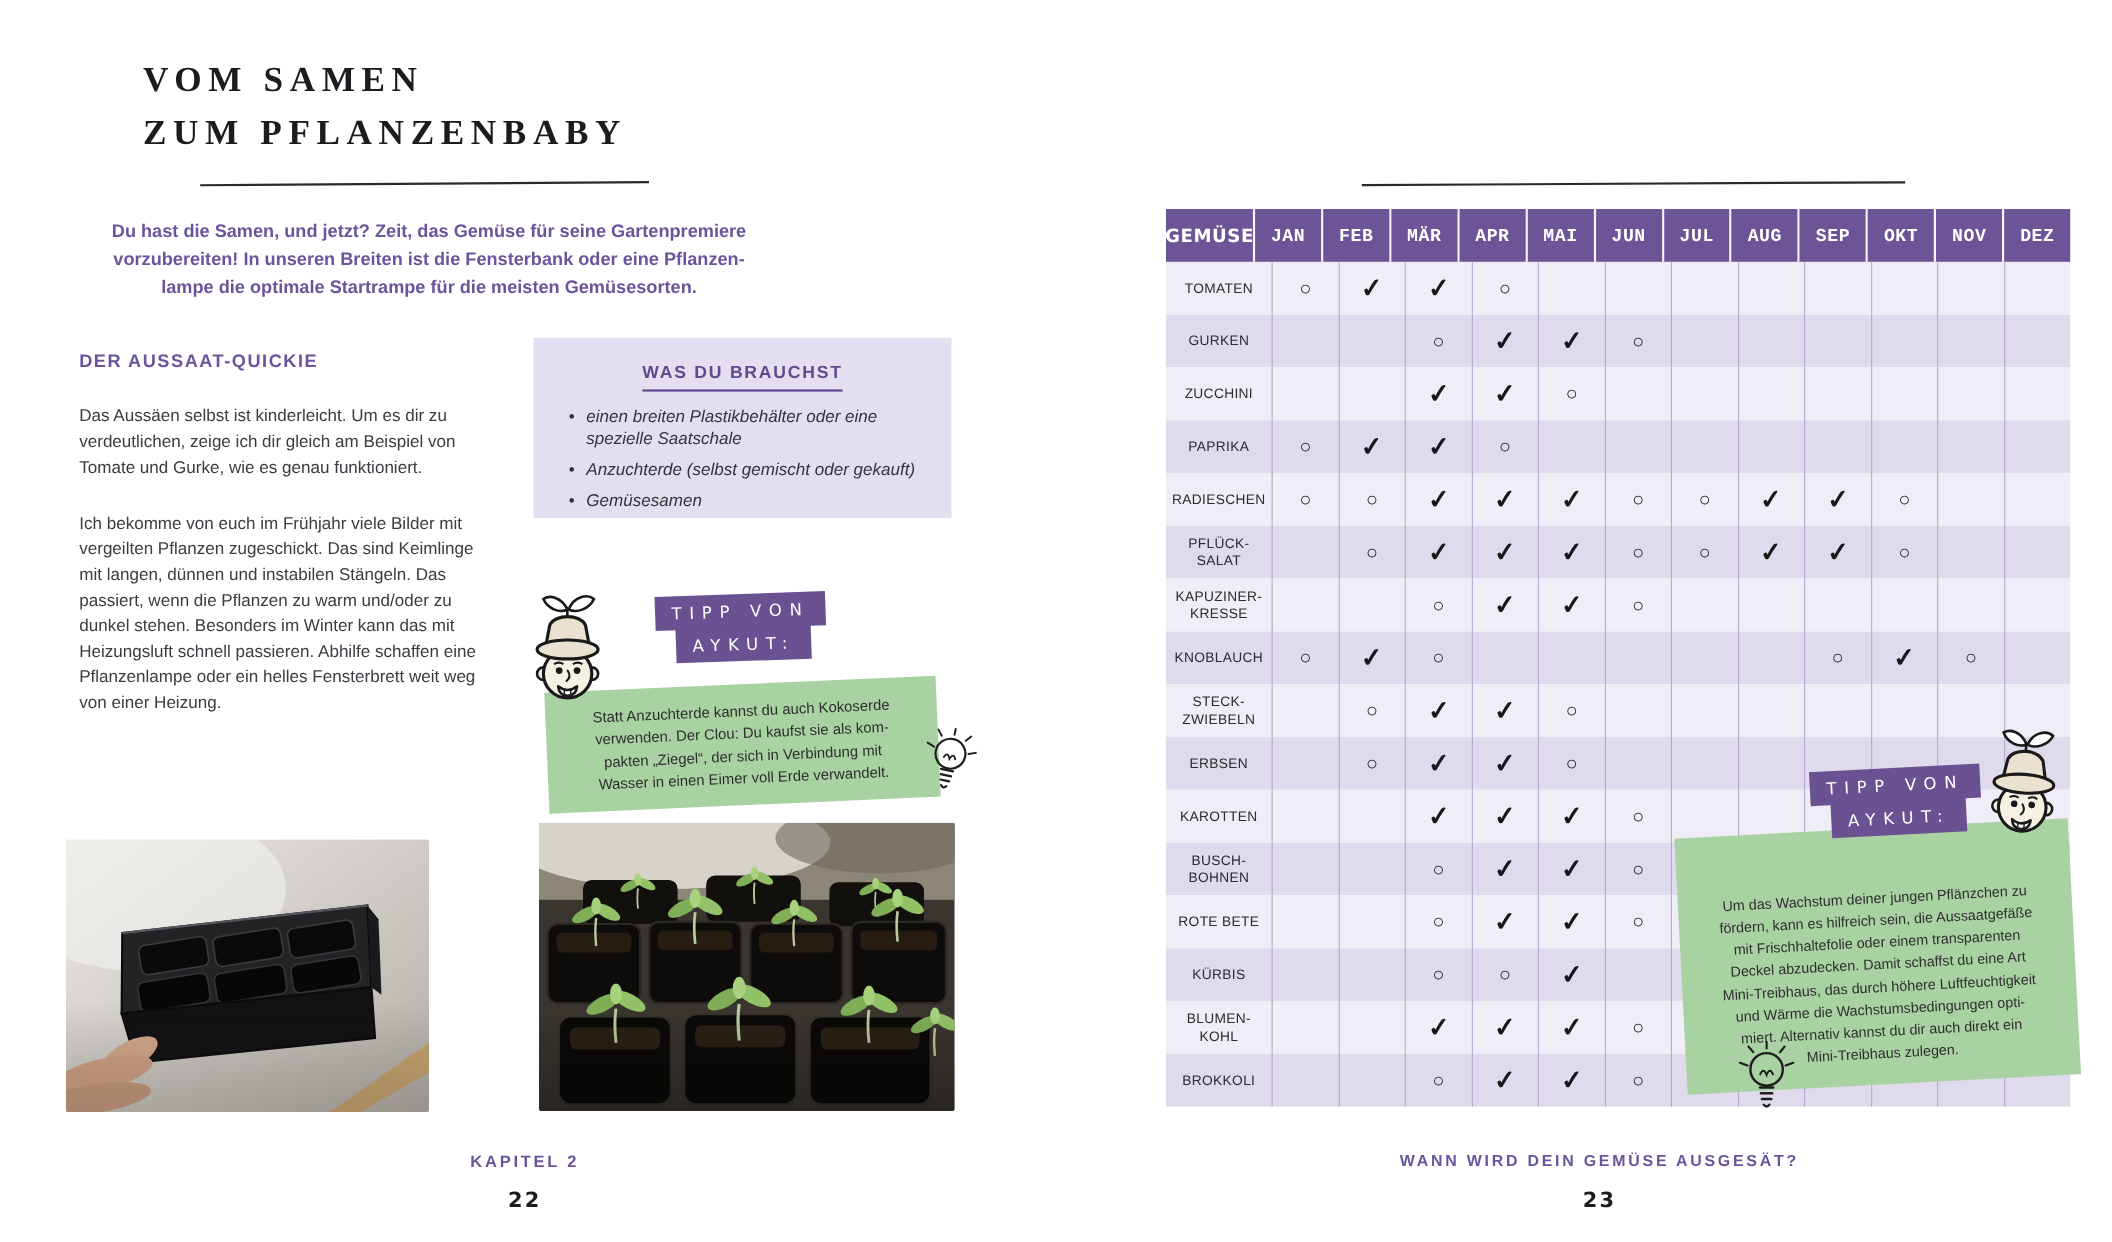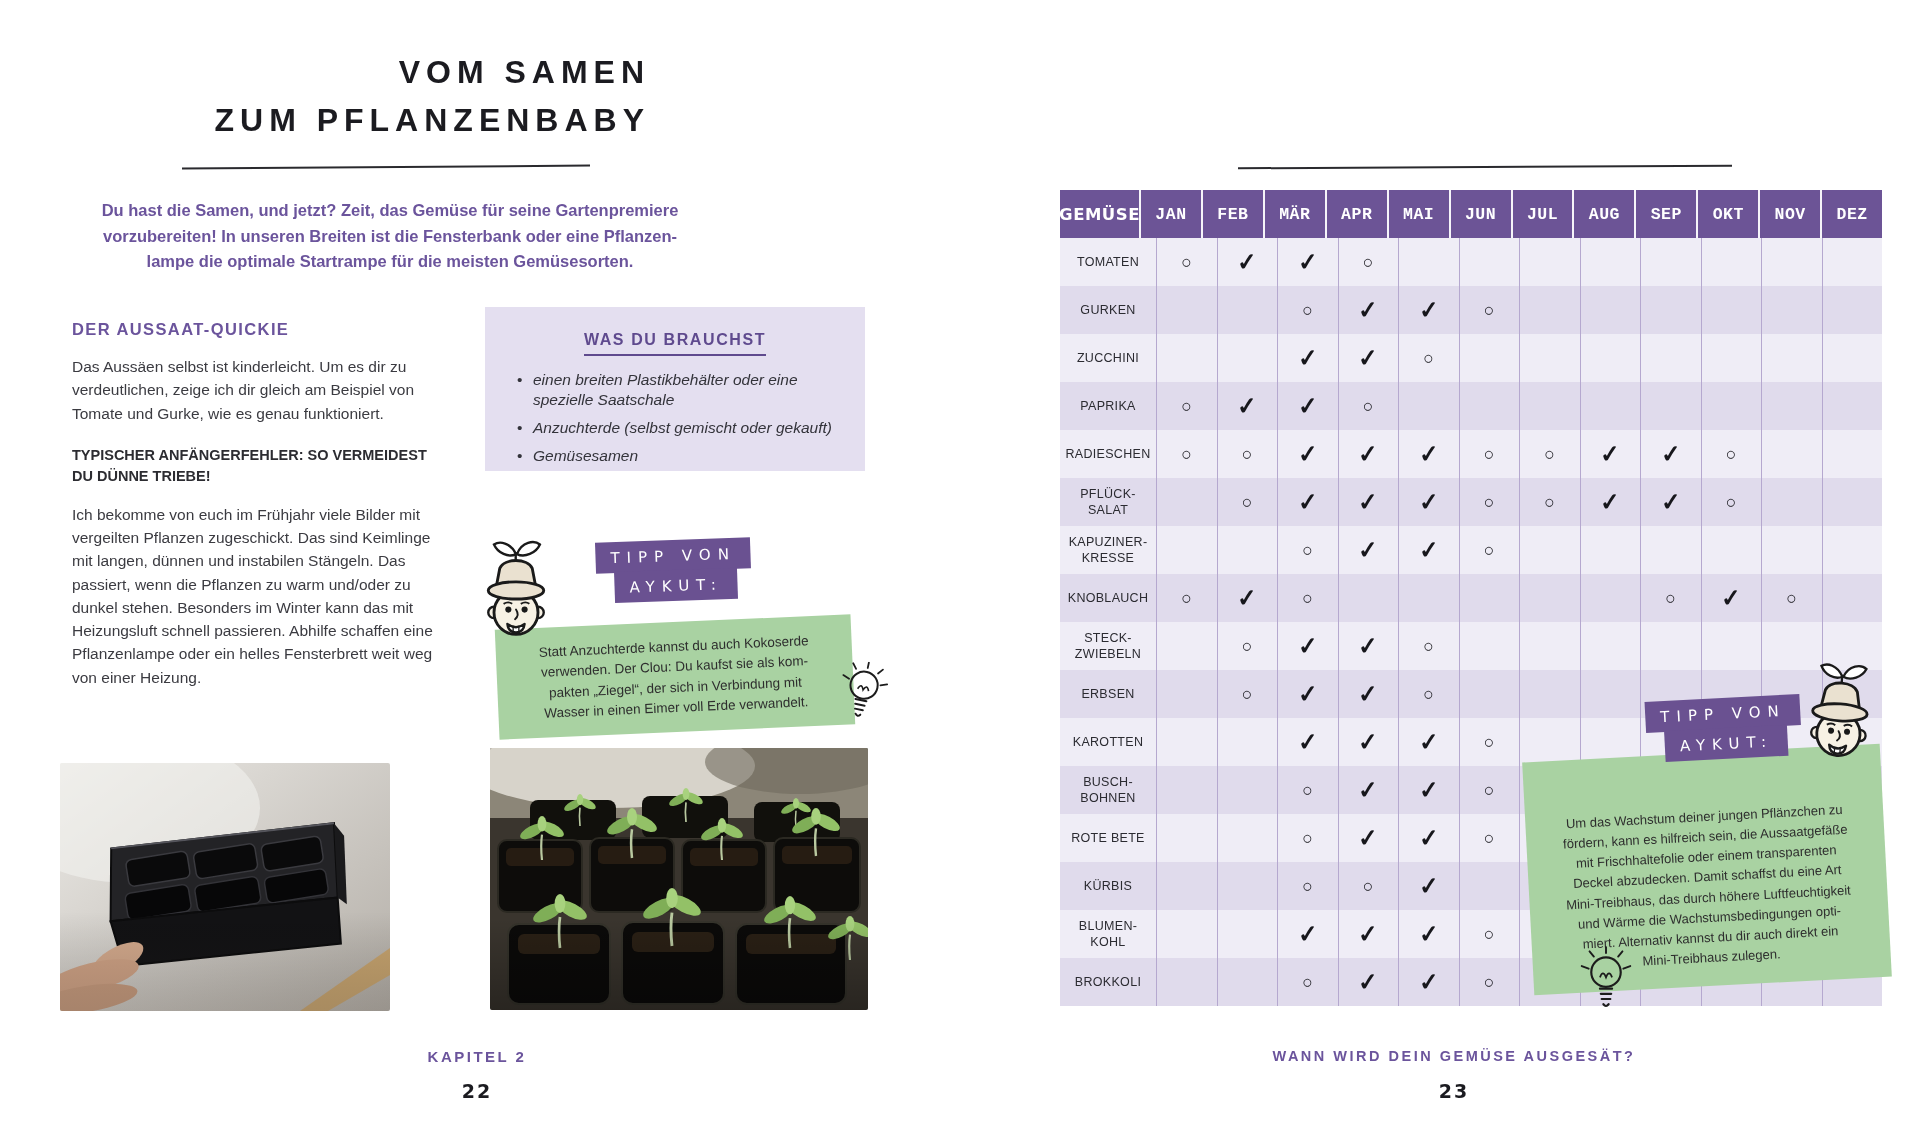--- a/index.html
+++ b/index.html
@@ -3,35 +3,35 @@
 <meta charset="utf-8">
 <style>
   html,body { margin:0; padding:0; background:#ffffff; }
   #page { position:relative; width:1920px; height:1129px; background:#ffffff; overflow:hidden;
           font-family:"Liberation Sans", sans-serif; color:#2c2c31; }
 
   .abs { position:absolute; }
   .pre { white-space:pre-line; }
 
   
-  .hand-title { font-family:Liberation Sans, sans-serif; font-weight:bold; font-size:32px;
-                letter-spacing:6px; line-height:1.5; text-align:right; color:#1b1b20; }
+  .hand-title { font-family:Liberation Serif, serif; font-weight:bold; font-size:32px;
+                letter-spacing:6px; line-height:1.5; text-align:left; color:#1b1b20; }
   .title-rule { height:2px; background:#2a2a2e; }
 
   .lp-title { left:130px; top:48px; width:520px; }
   .lp-rule  { left:182px; top:166px; width:408px; transform:rotate(-0.4deg); }
   .rp-title { left:1194px; top:48px; width:520px; }
   .rp-rule  { left:1238px; top:166px; width:494px; transform:rotate(-0.3deg); }
 
   .lp-intro { left:20px; top:198px; width:740px; font-size:16.5px; font-weight:bold;
               color:#6b549c; text-align:center; line-height:1.55; }
 
   .col-left { left:72px; top:320px; width:372px; }
   .section-h { color:#6b549c; font-size:16.5px; letter-spacing:1.4px; font-weight:bold; margin:0; }
-  .body-p { font-size:15.5px; color:#3b3b41; line-height:1.5; margin:16px 0 0; }
+  .body-p { font-size:15.5px; color:#3b3b41; line-height:1.5; margin:28px 0 0; }
   .sub-h { font-size:14.5px; color:#2c2c31; font-weight:bold; line-height:1.45; margin:20px 0 0; }
 
   .needs-box { left:485px; top:307px; width:380px; height:164px; background:#e4dff0;
                box-sizing:border-box; padding:24px 30px 20px; }
   .needs-h { text-align:center; margin:0; }
   .needs-h span { display:inline-block; color:#5f4a8e; font-weight:bold; font-size:16px;
                   letter-spacing:1.6px; padding-bottom:5px; border-bottom:2px solid #5f4a8e; }
   .needs-list { margin:14px 0 0; padding:0; list-style:none; font-style:italic;
                 font-size:15.5px; color:#33333a; }
   .needs-list li { position:relative; padding-left:18px; margin:8px 0; line-height:1.3; }
@@ -128,21 +128,20 @@
 ZUM PFLANZENBABY</div>
   <div class="abs title-rule lp-rule"></div>
 
   <div class="abs lp-intro pre">Du hast die Samen, und jetzt? Zeit, das Gemüse für seine Gartenpremiere
 vorzubereiten! In unseren Breiten ist die Fensterbank oder eine Pflanzen-
 lampe die optimale Startrampe für die meisten Gemüsesorten.</div>
 
   <div class="abs col-left">
     <h3 class="section-h">DER AUSSAAT-QUICKIE</h3>
     <p class="body-p">Das Aussäen selbst ist kinderleicht. Um es dir zu verdeutlichen, zeige ich dir gleich am Beispiel von Tomate und Gurke, wie es genau funktioniert.</p>
-    <h4 class="sub-h">TYPISCHER ANFÄNGERFEHLER: SO VERMEIDEST DU DÜNNE TRIEBE!</h4>
     <p class="body-p">Ich bekomme von euch im Frühjahr viele Bilder mit vergeilten Pflanzen zugeschickt. Das sind Keimlinge mit langen, dünnen und instabilen Stängeln. Das passiert, wenn die Pflanzen zu warm und/oder zu dunkel stehen. Besonders im Winter kann das mit Heizungsluft schnell passieren. Abhilfe schaffen eine Pflanzenlampe oder ein helles Fensterbrett weit weg von einer Heizung.</p>
   </div>
 
   <div class="abs needs-box">
     <h4 class="needs-h">
       <span>WAS DU BRAUCHST</span>
     </h4>
     <ul class="needs-list">
       <li>einen breiten Plastikbehälter oder eine spezielle Saatschale</li>
       <li>Anzuchterde (selbst gemischt oder gekauft)</li>

